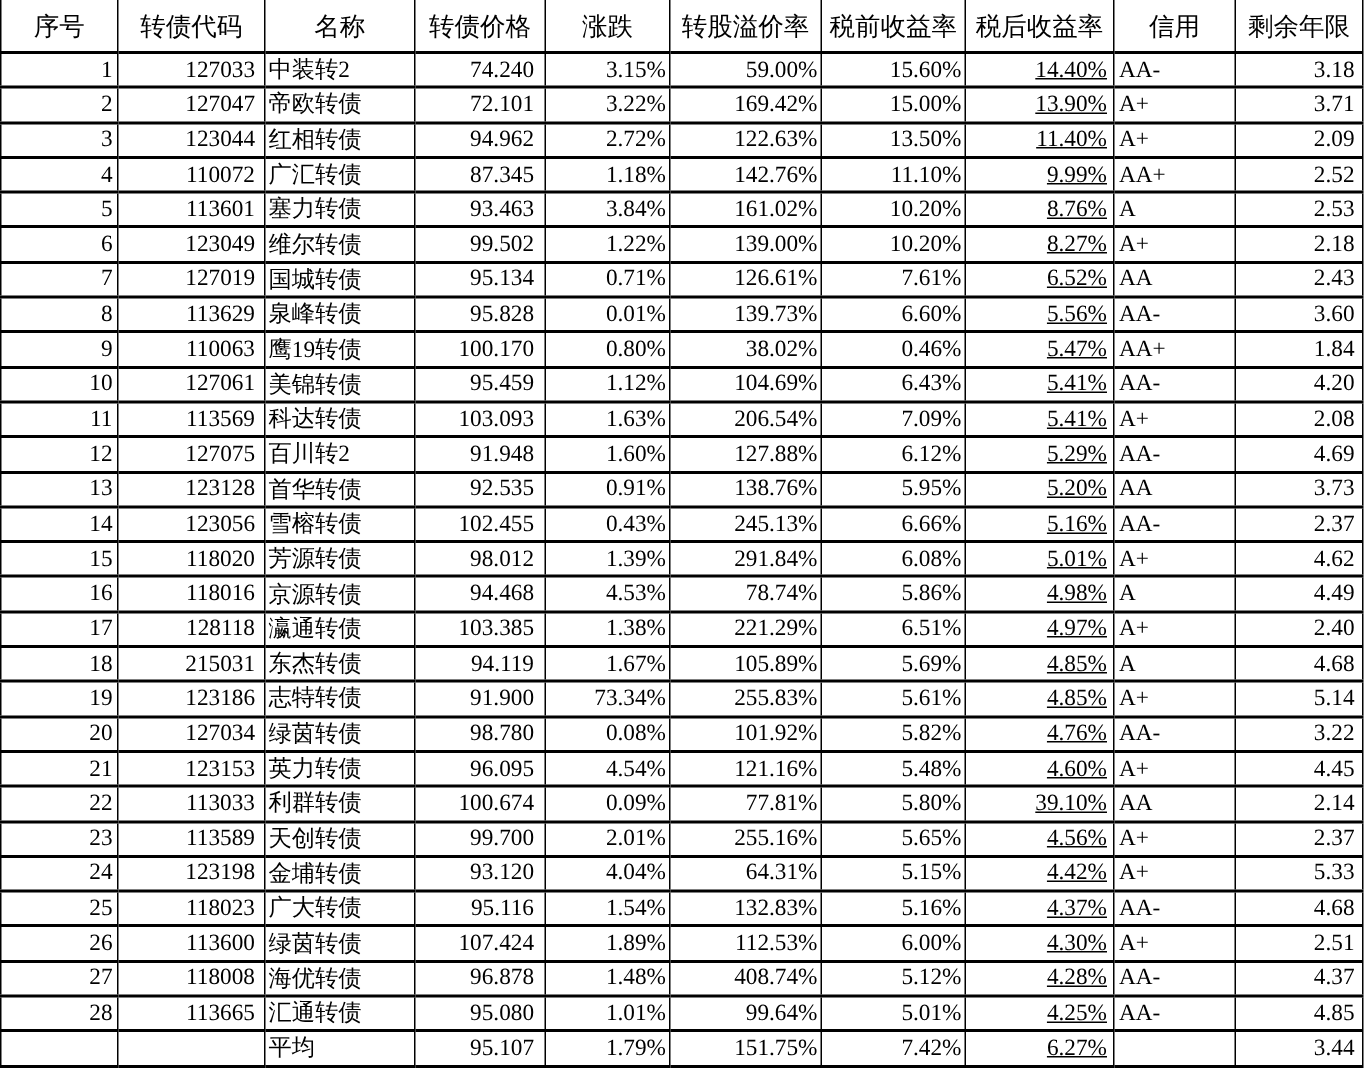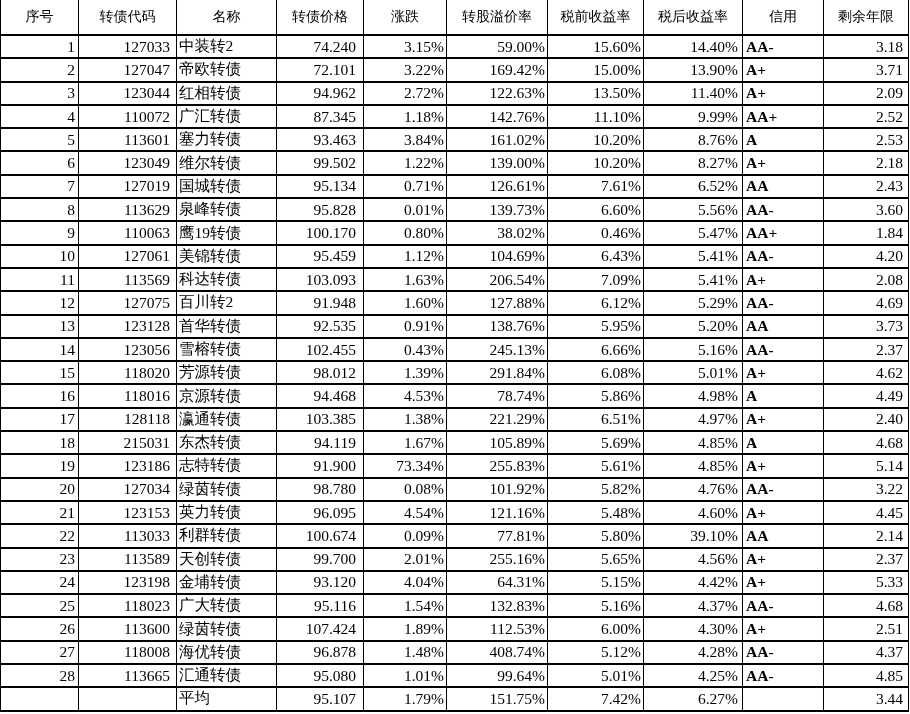--- a/index.html
+++ b/index.html
@@ -33,41 +33,41 @@
     border-right: 1px solid #000000;
     border-bottom: 2px solid #000000;
     overflow: hidden;
     white-space: nowrap;
     font-weight: normal;
     padding: 0;
   }
   thead th {
     border-top: none;
     height: 34px;
-    font-size: 14px;
+    font-size: 17px;
     text-align: center;
     vertical-align: middle;
     margin-top: 40px;
   }
   tbody tr { height: 23.3px; }
   tbody td {
     font-size: 15.5px;
     text-align: right;
     vertical-align: middle;
   }
   
   tbody td:nth-child(1)  { padding-right: 3px; }
   tbody td:nth-child(2)  { padding-right: 6px; }
   tbody td:nth-child(3)  { text-align: left; padding-left: 2px; }
   tbody td:nth-child(4)  { padding-right: 7px; border-radius: 11px; }
   tbody td:nth-child(5)  { padding-right: 2px; }
   tbody td:nth-child(6)  { padding-right: 2px; }
   tbody td:nth-child(7)  { padding-right: 2px; }
-  tbody td:nth-child(8)  { padding-right: 4px; }
-  tbody td:nth-child(9)  { text-align: left; padding-left: 3px; font-weight: bold; }
+  tbody td:nth-child(8)  { padding-right: 4px; text-decoration: underline; }
+  tbody td:nth-child(9)  { text-align: left; padding-left: 3px; }
   tbody td:nth-child(10) { padding-right: 5px; }
 </style>
 </head>
 <body>
 
 <table class="bond-table">
   <colgroup>
     <col class="c0">
       <col class="c1">
       <col class="c2">

